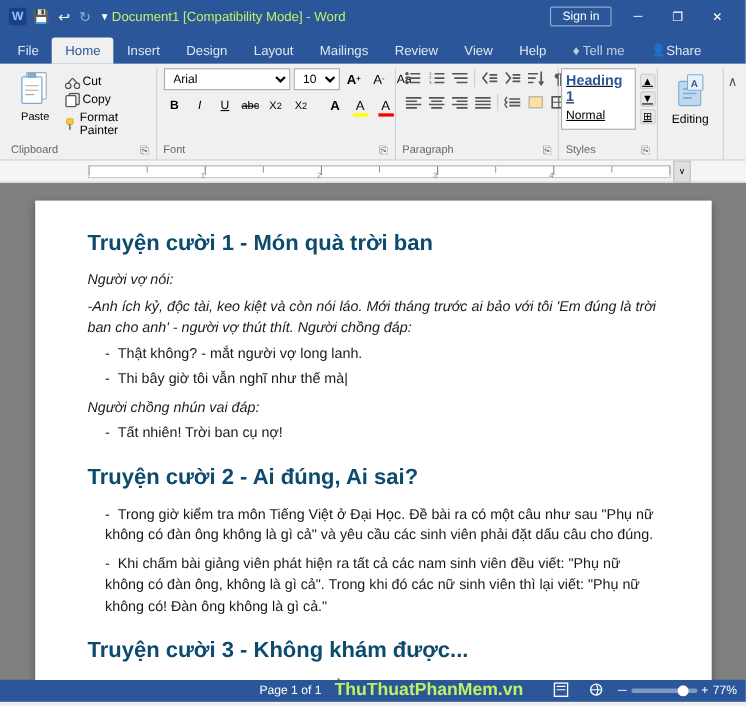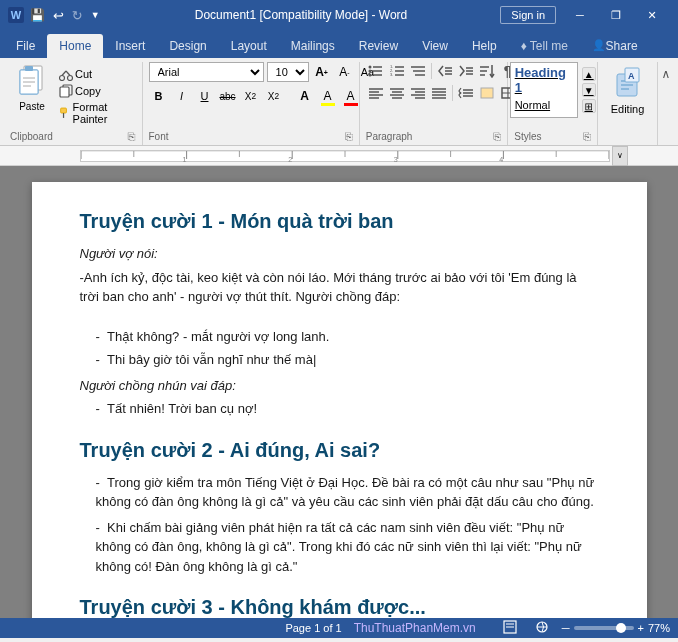--- a/index.html
+++ b/index.html
@@ -9,21 +9,21 @@
     .title-bar {
       background: #2b579a;
       height: 30px;
       display: flex;
       align-items: center;
       padding: 0 8px;
       color: white;
       justify-content: space-between;
     }
     .title-bar-left { display: flex; align-items: center; gap: 4px; }
-    .title-bar-center { flex: 1; text-align: center; font-size: 12px; color: #ffffff; }
+    .title-bar-center { flex: 1; text-align: left; font-size: 12px; color: #bef264; }
     .title-bar-right { display: flex; align-items: center; gap: 6px; }
     .title-icon { width: 16px; height: 16px; background: #1e4080; border-radius: 2px; display: flex; align-items: center; justify-content: center; font-size: 10px; color: #90c4ff; font-weight: bold; }
     .quick-access-btn { color: white; font-size: 12px; cursor: pointer; padding: 2px; }
     .sign-in-btn {
       background: #2b579a;
       border: 1px solid rgba(255,255,255,0.5);
       color: white;
       padding: 2px 10px;
       font-size: 11px;
       cursor: pointer;
@@ -176,21 +176,21 @@
       min-height: 460px;
       padding: 24px 48px;
       box-shadow: 0 2px 8px rgba(0,0,0,0.3);
       font-family: Arial, sans-serif;
       font-size: 13px;
       line-height: 1.5;
       color: #1a1a1a;
     }
     .doc-h1 { font-size: 20px; font-weight: bold; margin-bottom: 8px; color: #0c4a6e; }
     .doc-italic { font-style: italic; margin-bottom: 4px; }
-    .doc-p { margin-bottom: 20px; }
+    .doc-p { margin-bottom: 4px; font-style: italic; }
     .doc-indent { margin-left: 16px; margin-bottom: 4px; }
 
     
     .status-bar {
       background: #2b579a;
       height: 20px;
       display: flex;
       align-items: center;
       padding: 0 8px;
       color: white;
@@ -552,21 +552,21 @@
       <div class="doc-h1">Truyện cười 3 - Không khám được...</div>
       <div class="doc-p">vốn là bệnh viện trung ương đế mong rằng sẽ được phục vụ tốt hơn. Khi tôi bàn bác sĩ tư vấn, bác sĩ nhìn cụ già một lúc liền bảo:</div>
 
     </div>
   </div>
 </div>
 
 <div class="status-bar">
   <div class="status-left">
     <span style="cursor:pointer;">Page 1 of 1</span>
-    <span style="color:#c4b5fd;font-weight:normal;font-size:12px;">ThuThuatPhanMem.vn</span>
+    <span style="color:#bef264;font-weight:bold;font-size:16px;">ThuThuatPhanMem.vn</span>
   </div>
   <div class="status-right">
     <div class="view-btn">
       <svg width="16" height="14" viewBox="0 0 16 14">
         <rect x="2" y="1" width="12" height="12" fill="none" stroke="white" stroke-width="1.2"></rect>
         <line x1="4" y1="4" x2="12" y2="4" stroke="white" stroke-width="1"></line>
         <line x1="4" y1="7" x2="12" y2="7" stroke="white" stroke-width="1"></line>
       </svg>
     </div>
     <div class="view-btn">

